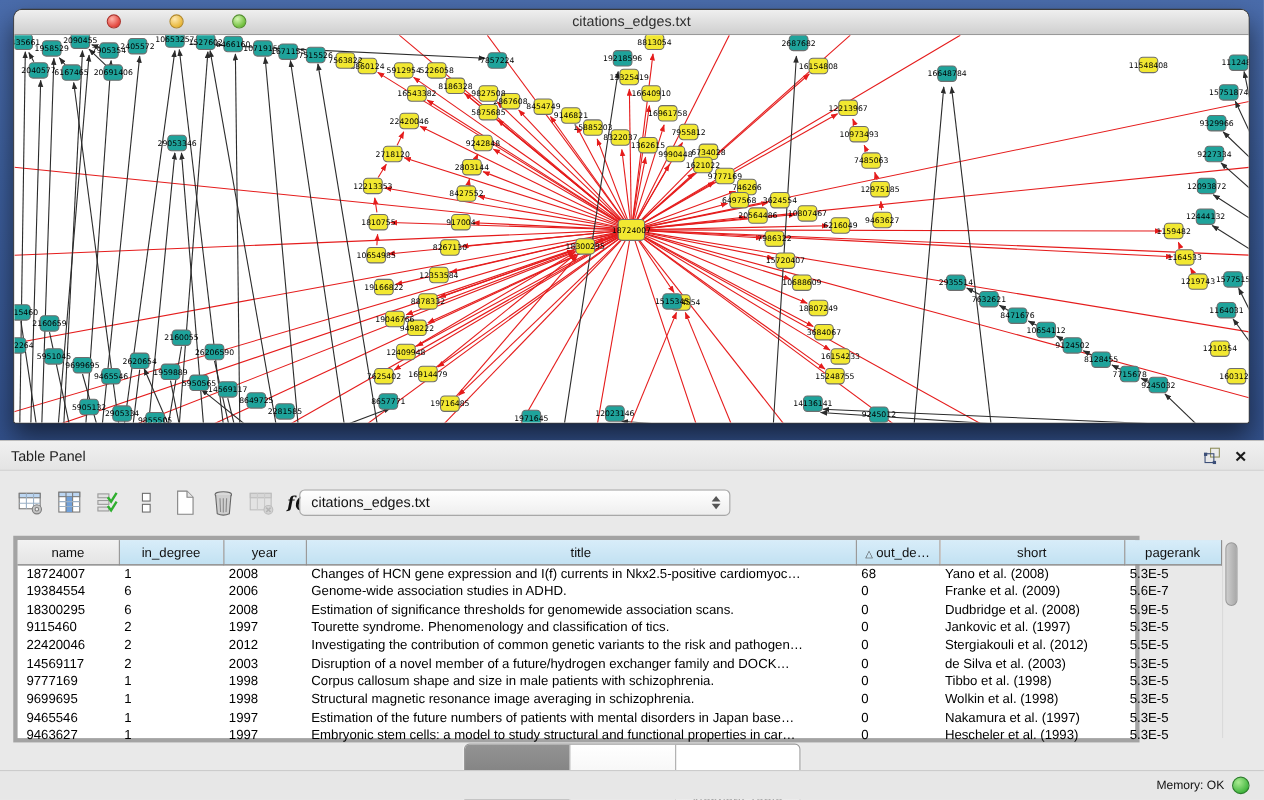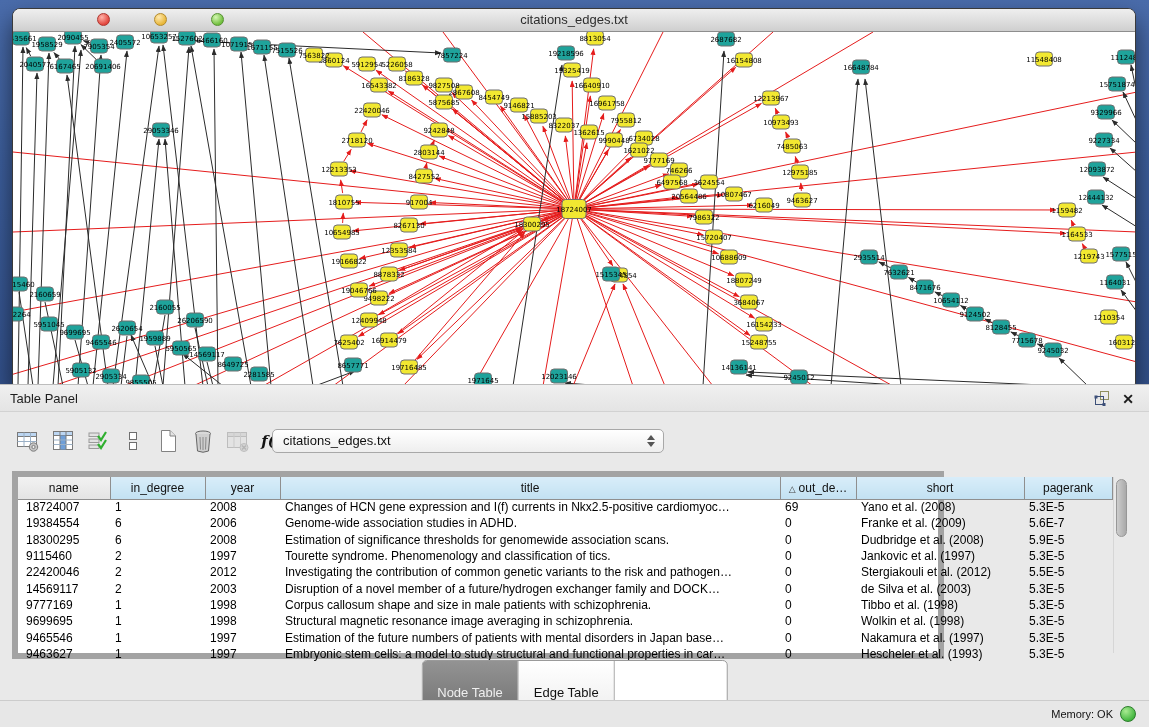--- a/index.html
+++ b/index.html
@@ -17,42 +17,42 @@
   .titlebar .title { position:absolute; left:0; right:0; top:3px; text-align:center;
     font-size:13px; color:#2e2e2e; }
   .dot { position:absolute; top:4px; width:13px; height:13px; border-radius:50%; }
   .dot.red    { left:84px;  background:radial-gradient(circle at 35% 30%,#ffb3a9,#e2463d 70%); border:1px solid #ad352e; }
   .dot.yellow { left:141px; background:radial-gradient(circle at 35% 30%,#ffe9b0,#e8b73a 70%); border:1px solid #b2892c; }
   .dot.green  { left:198px; background:radial-gradient(circle at 35% 30%,#d4f7b2,#71bf3e 70%); border:1px solid #569032; }
   .canvas { position:relative; width:1124px; height:354px; background:#fff; }
   svg text.nl { font-family:"DejaVu Sans", sans-serif; font-size:7px; fill:#000; text-anchor:middle; }
 
   
-  .panel { position:absolute; left:0; top:384px; width:1149px; height:300px;
+  .panel { position:absolute; left:0; top:400px; width:1149px; height:300px;
     background:#e9e9e9; border-top:1px solid #bdbdbd; }
   .panel-header { position:relative; height:27px; border-bottom:1px solid #d2d2d2;
     background:linear-gradient(#f0f0f0,#e4e4e4); }
   .panel-header .ptitle { position:absolute; left:10px; top:6px; font-size:13px; color:#1e1e1e; }
   .ph-btn { position:absolute; top:5px; width:18px; height:18px; text-align:center; cursor:default; }
   .ph-btn.float { right:38px; }
   .ph-btn.close { right:12px; font-size:14px; font-weight:bold; color:#1a1a1a; line-height:18px; }
 
   .toolbar { position:absolute; left:14px; top:40px; height:32px; display:flex; align-items:center; gap:7px; }
   .tb { width:28px; height:28px; display:flex; align-items:center; justify-content:center; }
   .tb.fx { font-family:"DejaVu Serif", serif; font-style:italic; font-weight:bold; font-size:15px; color:#111; width:34px;}
   .combo { position:absolute; left:272px; top:44px; width:392px; height:24px;
     background:linear-gradient(#ffffff,#eeeeee); border:1px solid #a8a8a8; border-radius:5px;
     font-size:13px; color:#111; line-height:22px; padding-left:10px; }
   .combo .arrows { position:absolute; right:7px; top:3px; width:10px; height:18px; }
   .combo .arrows div { width:0; height:0; margin:2px auto; }
   .combo .up   { border-left:4px solid transparent; border-right:4px solid transparent; border-bottom:5px solid #555; }
   .combo .down { border-left:4px solid transparent; border-right:4px solid transparent; border-top:5px solid #555; }
 
-  .tablebox { position:absolute; left:12px; top:86px; width:932px; height:188px;
-    border:6px solid #a3a3a3; background:#fff; display:flex; }
+  .tablebox { position:absolute; left:12px; top:86px; width:1024px; height:188px;
+    border:4px solid #a3a3a3; background:#fff; display:flex; }
   table.grid { border-collapse:collapse; table-layout:fixed; width:1094px; }
   table.grid th { height:22px; font-weight:normal; font-size:12px; color:#111;
     background:linear-gradient(#d8edf9,#c2e1f2); border-right:1px solid #8f8f8f;
     border-bottom:1px solid #8f8f8f; overflow:hidden; white-space:nowrap; }
   table.grid th.gray { background:linear-gradient(#f2f2f2,#e4e4e4); }
   table.grid td { height:16.3px; font-size:12px; color:#000; padding:0 5px;
     white-space:nowrap; overflow:hidden; text-overflow:clip; }
   table.grid td:first-child { padding-left:8px; }
   .tri { font-size:9px; color:#444; margin-right:3px; }
   .vscroll { position:relative; width:16px; background:#fbfbfb; border-left:1px solid #d6d6d6; }
@@ -891,21 +891,21 @@
             <th>short</th>
             <th>pagerank</th>
           </tr>
         </thead>
       <tbody id="tbody">
           <tr>
             <td>18724007</td>
             <td>1</td>
             <td>2008</td>
             <td>Changes of HCN gene expression and I(f) currents in Nkx2.5-positive cardiomyoc…</td>
-            <td>69</td>
+            <td>68</td>
             <td>Yano et al. (2008)</td>
             <td>5.3E-5</td>
           </tr>
           <tr>
             <td>19384554</td>
             <td>6</td>
             <td>2006</td>
             <td>Genome-wide association studies in ADHD.</td>
             <td>0</td>
             <td>Franke et al. (2009)</td>

